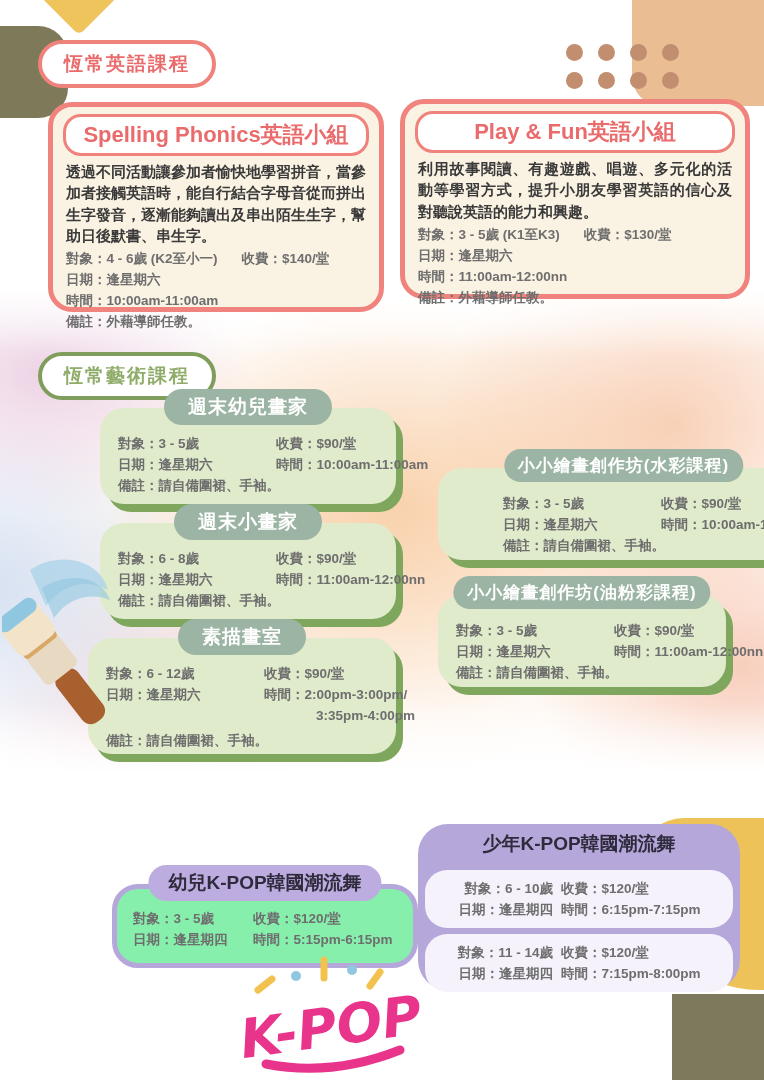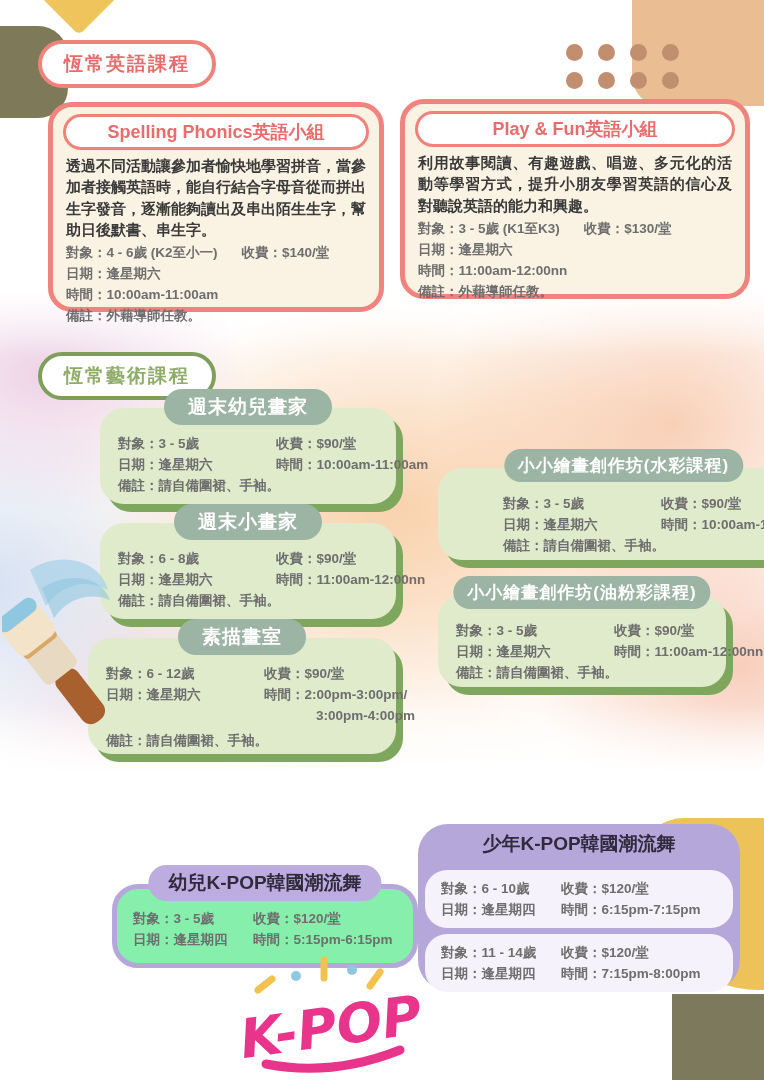--- a/index.html
+++ b/index.html
@@ -34,21 +34,21 @@
   .sec-dance{left:38px;top:803px;border:4px solid #B3A3D8;color:#B5A5DA;}
 
   
   .card-en{position:absolute;background:#FAF2E2;border:5px solid #F0837D;border-radius:24px;}
   .card-en .backdrop{position:absolute;background:#F0867E;border-radius:30px;z-index:-1;}
   .card-en-left{left:48px;top:102px;width:326px;height:200px;}
   .card-en-left .backdrop{top:-16px;left:10px;right:-18px;bottom:-14px;}
   .card-en-right{left:400px;top:99px;width:340px;height:190px;}
   .card-en-right .backdrop{top:-12px;left:-14px;right:8px;bottom:-16px;}
   .en-pill{margin:7px 10px 5px;border:3px solid #EF827B;border-radius:18px;background:#fff;
-    color:#E96B6B;font-weight:800;font-size:18px;text-align:center;padding:3px 0;}
+    color:#E96B6B;font-weight:800;font-size:22px;text-align:center;padding:3px 0;}
   .en-desc{margin:2px 13px;font-size:15px;font-weight:700;color:#3A3A3A;line-height:1.42;text-align:justify;}
   .en-rows{margin:3px 13px 0;}
 
   
   .row{display:flex;font-size:13.5px;font-weight:700;color:#6E6E6E;line-height:1.55;white-space:nowrap;}
   .row .a{margin-right:24px;}
   .cols .row .a{min-width:150px;margin-right:8px;}
   .dance-rows .row .a{min-width:112px;margin-right:8px;}
   .row .indent{margin-left:52px;}
 
@@ -67,21 +67,21 @@
 
   
   .card-dance{position:absolute;left:112px;top:884px;width:296px;height:74px;background:#86efac;
     border:5px solid #B6A7DB;border-radius:26px;}
   .pill-dance{position:absolute;top:-24px;left:50%;transform:translateX(-50%);background:#BCACDF;color:#2F2B3C;
     font-weight:800;font-size:19px;padding:5px 20px;border-radius:22px;white-space:nowrap;}
   .card-dance .body{padding:20px 16px 0;}
   .dance-group{position:absolute;left:418px;top:824px;width:322px;height:166px;background:#B6A7DB;border-radius:30px;}
   .dance-group .g-title{text-align:center;padding-top:7px;font-size:19px;font-weight:800;color:#2F2B3C;}
   .dance-block{position:absolute;left:7px;width:308px;height:58px;background:#F6F2FB;border-radius:22px;padding-top:9px;box-sizing:border-box;}
-  .dance-block .row{padding:0 16px;}
+  .dance-block .row{padding:0 16px;text-align:right;}
   .block-1{top:46px;}
   .block-2{top:110px;}
 
   
   .brush{left:2px;top:548px;}
   .kpop{left:224px;top:950px;}
 </style>
 </head>
 <body>
 
@@ -190,21 +190,21 @@
       <div class="row">
           <span class="a">對象：6 - 12歲</span>
           <span class="b">收費：$90/堂</span>
         </div>
       <div class="row">
           <span class="a">日期：逢星期六</span>
           <span class="b">時間：2:00pm-3:00pm/</span>
         </div>
       <div class="row">
           <span class="a"></span>
-          <span class="b indent">3:00pm-4:00pm</span>
+          <span class="b indent">3:35pm-4:00pm</span>
         </div>
       <div class="row note">
           <span class="a">備註：請自備圍裙、手袖。</span>
         </div>
     </div>
   </div>
 
   <div class="card-art art-4 cols">
     <div class="pill-art">小小繪畫創作坊(水彩課程)</div>
     <div class="body">

